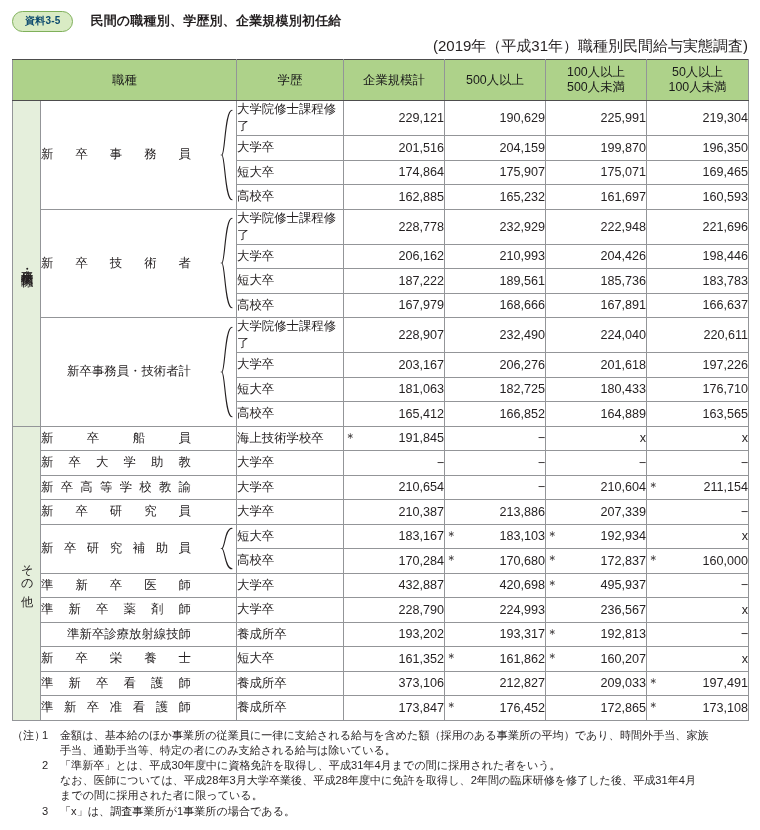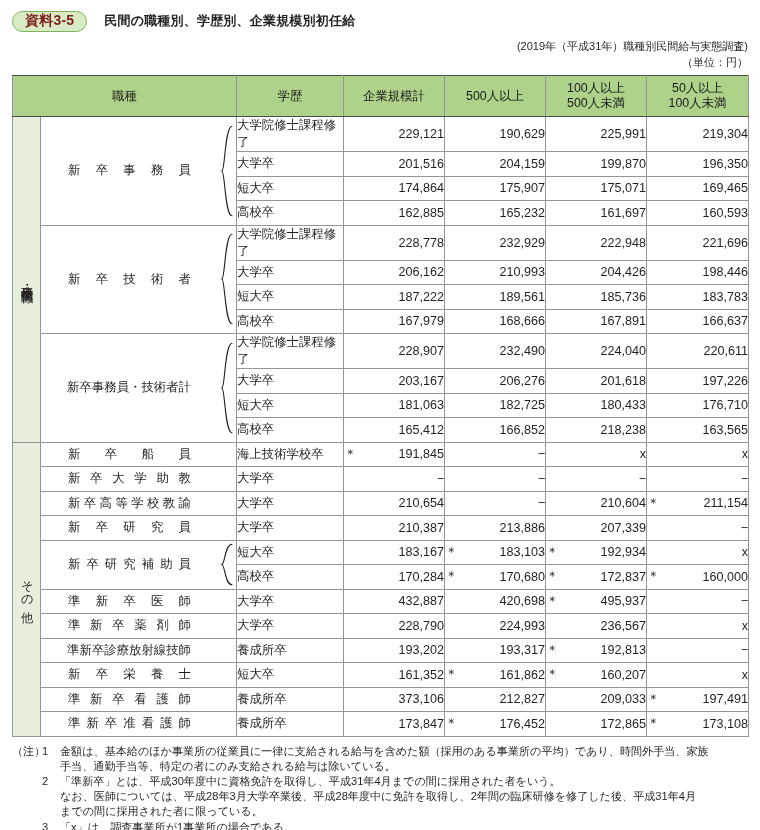--- a/index.html
+++ b/index.html
@@ -18,22 +18,22 @@
     display: flex; align-items: center;
     padding: 8px 0 0 12px;
     height: 34px;
   }
   .badge {
     display: inline-flex; align-items: center; justify-content: center;
     height: 21px; padding: 0 12px;
     border: 1.4px solid #7fb05a;
     border-radius: 11px;
     background: #d9ebc4;
-    color: #7f1d1d;
-    font-size: 14px;
+    color: #0c4a6e;
+    font-size: 10px;
     font-weight: bold;
     letter-spacing: .2px;
     white-space: nowrap;
     text-align: right;
   }
   .title-text {
     margin-left: 17px;
     font-size: 13px;
     font-weight: bold;
     color: #231f20;
@@ -41,21 +41,21 @@
     white-space: nowrap;
   }
 
   
   .subtitle-block {
     text-align: right;
     padding-right: 12px;
     margin-top: 4px;
   }
   .subtitle-block div {
-    font-size: 11px;
+    font-size: 15px;
     color: #231f20;
     line-height: 16px;
     white-space: nowrap;
   }
 
   
   .tbl-wrap { padding: 0 12px; margin-top: 5px; }
   table.grid {
     width: 736px;
     border-collapse: collapse;
@@ -114,21 +114,20 @@
   .job-inner {
     display: flex; align-items: center; justify-content: space-between;
     width: 100%;
   }
   .job-label { white-space: nowrap; }
   .job-label.spread {
     display: inline-block;
     text-align: justify;
     text-align-last: justify;
     width: 150px;
-    padding-left: 27px;
   }
   .job-label.plain { display: inline-block; width: 150px; text-align: right; }
   .brace {
     font-size: 0;
     width: 16px;
     margin-left: 2px;
     flex: none;
     position: relative;
   }
   .brace svg { display: block; }
@@ -179,21 +178,20 @@
 
 <div class="page">
 
   <div class="title-row">
     <span class="badge">資料3-5</span>
     <span class="title-text">民間の職種別、学歴別、企業規模別初任給</span>
   </div>
 
   <div class="subtitle-block">
     <div>(2019年（平成31年）職種別民間給与実態調査)</div>
-    <div>（単位：円）</div>
   </div>
 
   <div class="tbl-wrap">
     <table class="grid">
       <colgroup>
         <col class="c-cat">
           <col class="c-job">
           <col class="c-edu">
         <col class="c-total">
           <col class="c-500">
@@ -508,21 +506,21 @@
                 <span>165,412</span>
               </div>
             </td>
             <td class="num">
               <div class="cellflex">
                 <span>166,852</span>
               </div>
             </td>
             <td class="num">
               <div class="cellflex">
-                <span>218,238</span>
+                <span>164,889</span>
               </div>
             </td>
             <td class="num">
               <div class="cellflex">
                 <span>163,565</span>
               </div>
             </td>
           </tr>
           <tr class="blockdiv">
             <td class="cat" rowspan="12"><span>その他</span></td>

